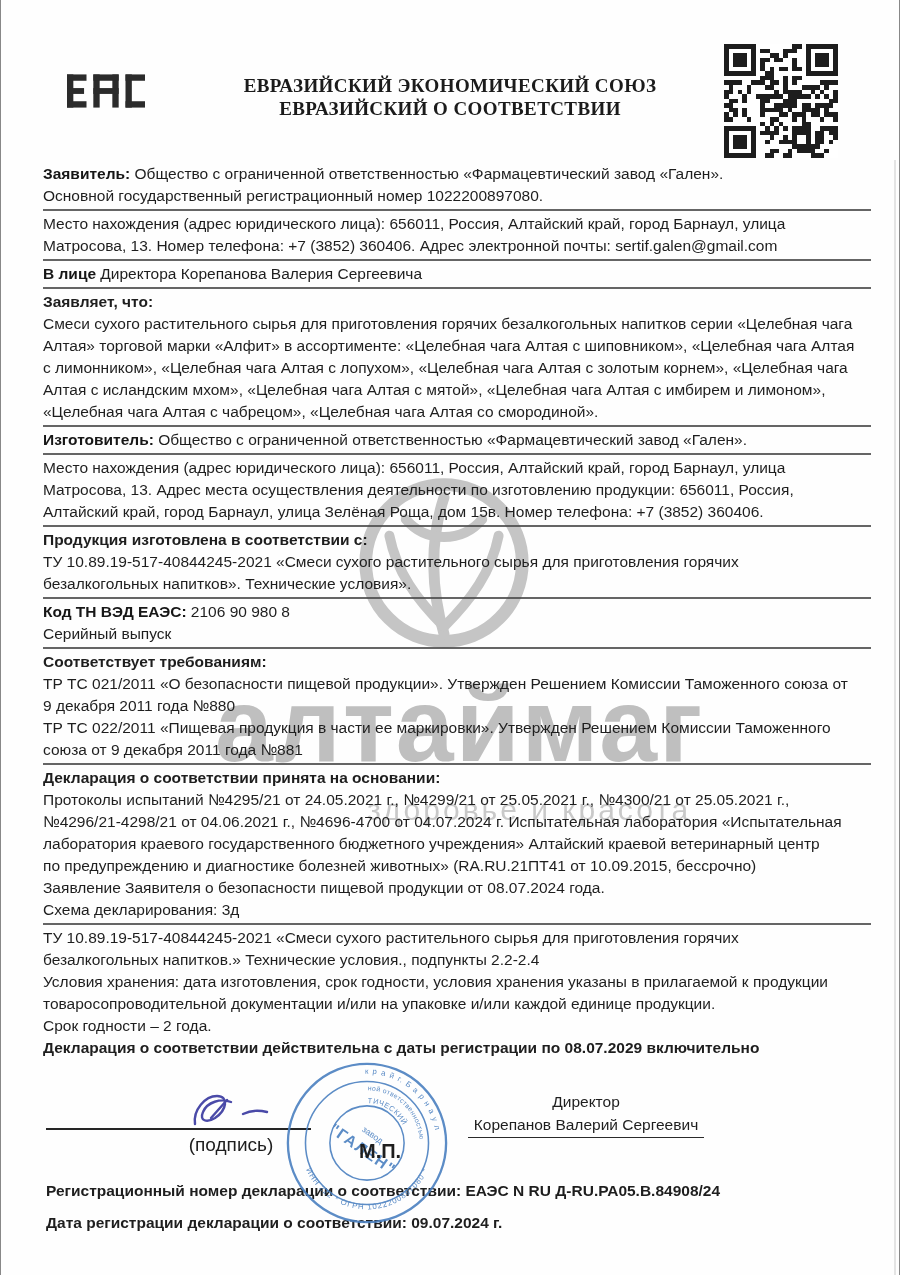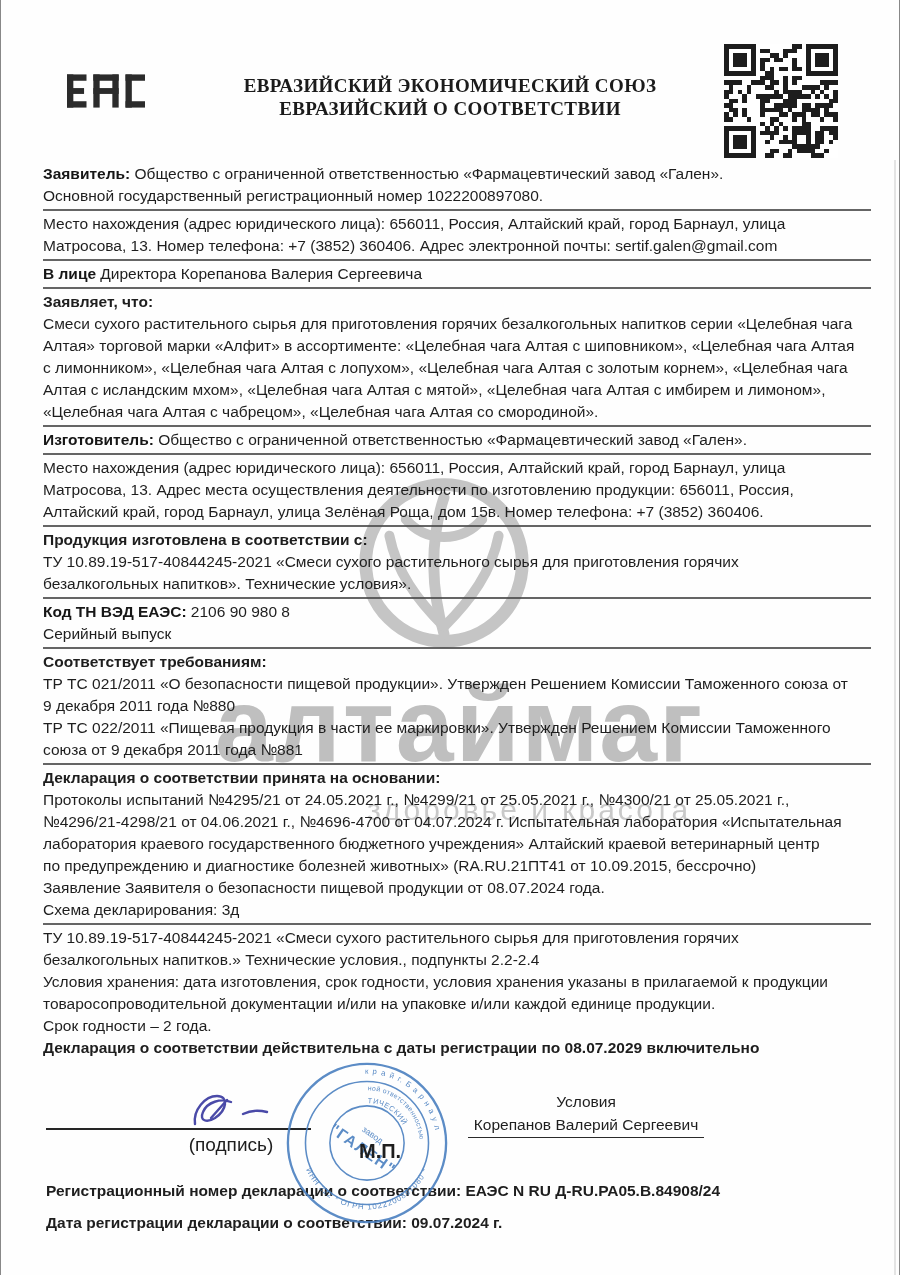--- a/index.html
+++ b/index.html
@@ -418,19 +418,19 @@
       <text font-size="7" letter-spacing=".4"><textPath href="#st-mid" startOffset="0%" text-anchor="middle">Общество с ограниченной ответственностью</textPath></text>
       <text font-size="7.5" letter-spacing=".6"><textPath href="#st-inner" startOffset="0%" text-anchor="middle">ФАРМАЦЕВТИЧЕСКИЙ</textPath></text>
       <g transform="rotate(35 85 85)" text-anchor="middle">
         <text x="85" y="78" font-size="9">завод</text>
         <text x="85" y="98" font-size="16" font-weight="bold" letter-spacing="1.5">"ГАЛЕН"</text>
       </g>
     </g>
   </svg>
 
   <div class="director">
-    <div>Условия</div>
+    <div>Директор</div>
     <div><span class="name">Корепанов Валерий Сергеевич</span></div>
   </div>
 
   <div class="regline reg-num"><span>Регистрационный номер декларации о соответствии:</span><span> ЕАЭС N RU Д-RU.РА05.В.84908/24</span></div>
   <div class="regline reg-date"><span>Дата регистрации декларации о соответствии:</span><span> 09.07.2024 г.</span></div>
 </div>
 
 </body></html>

